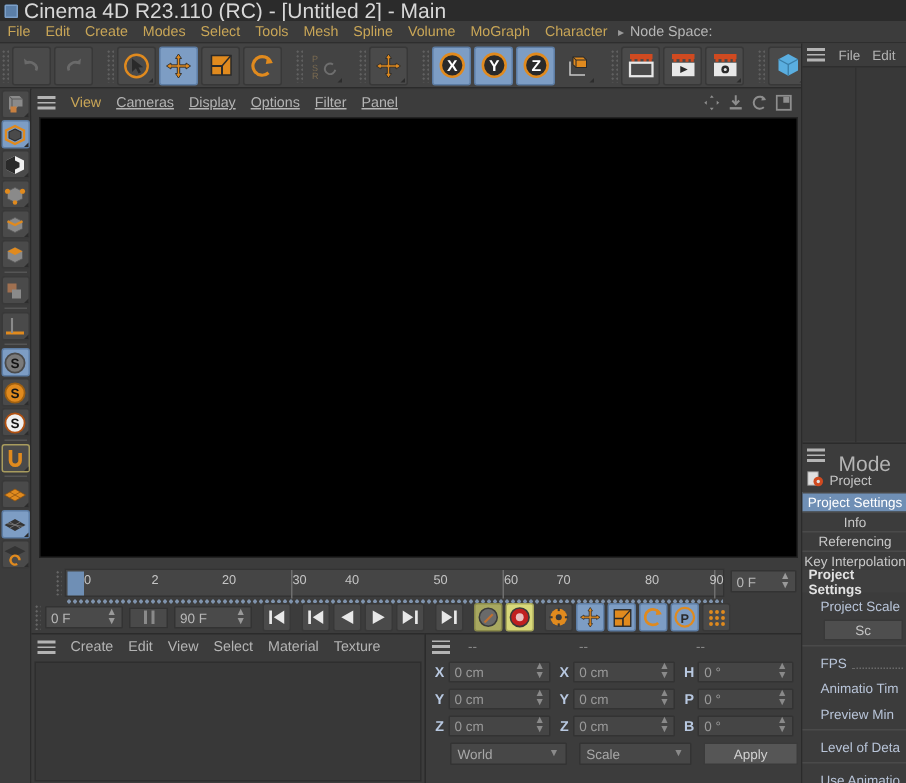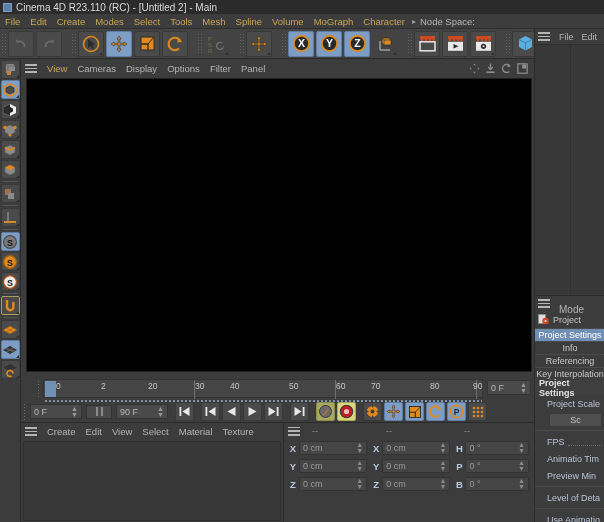--- a/index.html
+++ b/index.html
@@ -17,21 +17,21 @@
   
   .titlebar {
     position: absolute; left: 0; top: 0; width: 604px; height: 14px;
     background: #2b2b2b; display: flex; align-items: center; padding-left: 3px;
   }
   .titlebar .app-logo {
     width: 9px; height: 9px; background: #5b7fa8; border-radius: 1px;
     margin-right: 4px; flex: none;
     box-shadow: inset 0 0 0 1px #7da0c8;
   }
-  .titlebar .title-text { font-size: 10px; color: #d8d8d8; white-space: nowrap; text-align: right; }
+  .titlebar .title-text { font-size: 14px; color: #d8d8d8; white-space: nowrap; text-align: right; }
 
   
   .menubar {
     position: absolute; left: 0; top: 14px; width: 604px; height: 15px;
     background: #3c3c3c; display: flex; align-items: center;
     border-bottom: 1px solid #2e2e2e;
   }
   .menubar .mi {
     font-size: 9.5px; color: #c9a657; padding: 0 5px; white-space: nowrap; line-height: 15px;
   }
@@ -93,21 +93,21 @@
     position: absolute; left: 21px; top: 60px; width: 513px; height: 316px;
     background: #3c3c3c;
   }
   .vp-header {
     height: 17px; display: flex; align-items: center; background: #3c3c3c;
     padding-left: 4px; position: relative;
   }
   .hamburger { width: 12px; height: 9px; flex: none; margin-right: 5px; display:flex; flex-direction:column; justify-content:space-between; }
   .hamburger i { display:block; height: 1.6px; background: #b4b4b4; width: 100%; }
   .vp-header .vm { font-size: 9.5px; color: #c9a657; padding: 0 5px; white-space: nowrap; }
-  .vp-header .vm.dim { color: #b4b4b4; }
+  .vp-header .vm.dim { color: #b4b4b4; text-decoration: underline; }
   .vp-icons { position: absolute; right: 6px; top: 3px; display: flex; gap: 5px; align-items: center; }
   .vp-icons .vpi { width: 11px; height: 11px; color: #8e8e8e; }
   .vp-canvas {
     position: absolute; left: 5px; top: 18px; width: 506px; height: 294px;
     background: #000; border: 1px solid #222;
   }
 
   
   .timeline {
     position: absolute; left: 21px; top: 376px; width: 513px; height: 46px;
@@ -191,21 +191,21 @@
     position: absolute; left: 534px; top: 29px; width: 70px; height: 493px;
     background: #3c3c3c; border-left: 1px solid #2b2b2b;
   }
   .rd-header { height: 15px; display: flex; align-items: center; padding-left: 3px; background: #3c3c3c; }
   .rd-header .rm { font-size: 9px; color: #b4b4b4; padding: 0 4px; }
   .rd-obj { position: absolute; left: 0; top: 15px; width: 70px; height: 250px; background: #383838; border-top: 1px solid #2e2e2e; }
   .rd-obj .col-div { position: absolute; left: 35px; top: 0; width: 1px; height: 250px; background: #303030; }
 
   .rd-attr { position: absolute; left: 0; top: 266px; width: 70px; height: 227px; background: #3c3c3c; border-top: 1px solid #2b2b2b; }
   .rd-mode { height: 15px; display: flex; align-items: center; padding-left: 3px; }
-  .rd-mode .lbl { font-size: 10px; color: #b4b4b4; padding-left: 4px; margin-top: 11px; }
+  .rd-mode .lbl { font-size: 14px; color: #b4b4b4; padding-left: 4px; margin-top: 11px; }
   .rd-proj { height: 17px; display: flex; align-items: center; padding-left: 3px; background: #3c3c3c; }
   .rd-proj .ico { width: 11px; height: 11px; flex: none; margin-right: 4px; position: relative; }
   .rd-proj .lbl { font-size: 9px; color: #c4c4c4; }
   .rd-tab {
     height: 13px; display: flex; align-items: center; justify-content: center;
     font-size: 9px; color: #c8c8c8; border-top: 1px solid #4a4a4a;
   }
   .rd-tab.active { background: #6f8fb5; color: #fff; }
   .rd-sect { height: 15px; display: flex; align-items: center; padding-left: 4px; font-size: 9px; color: #e2e2e2; font-weight: bold; background: #3f3f3f; }
   .rd-prop { height: 17px; display: flex; align-items: center; padding-left: 12px; font-size: 9px; color: #b8c4d8; white-space: nowrap; }
@@ -807,20 +807,31 @@
             <span>0 cm</span>
             <span class="spin">▲<br>▼</span>
           </span>
         <span class="co-ax">B</span>
         <span class="co-in w3">
             <span>0 °</span>
             <span class="spin">▲<br>▼</span>
           </span>
       </div>
     </div>
+    <div class="co-foot">
+      <div class="co-sel s1" style="margin-left:13px">
+        <span>World</span>
+        <span style="font-size:7px;color:#8a8a8a">▼</span>
+      </div>
+      <div class="co-sel s2" style="margin-left:4px">
+        <span>Scale</span>
+        <span style="font-size:7px;color:#8a8a8a">▼</span>
+      </div>
+      <div class="co-apply" style="margin-left:4px">Apply</div>
+    </div>
   </div>
 
   <div class="rdock">
     <div class="rd-header">
       <div class="hamburger">
           <i></i>
           <i></i>
           <i></i>
         </div>
       <div class="rm">File</div>

